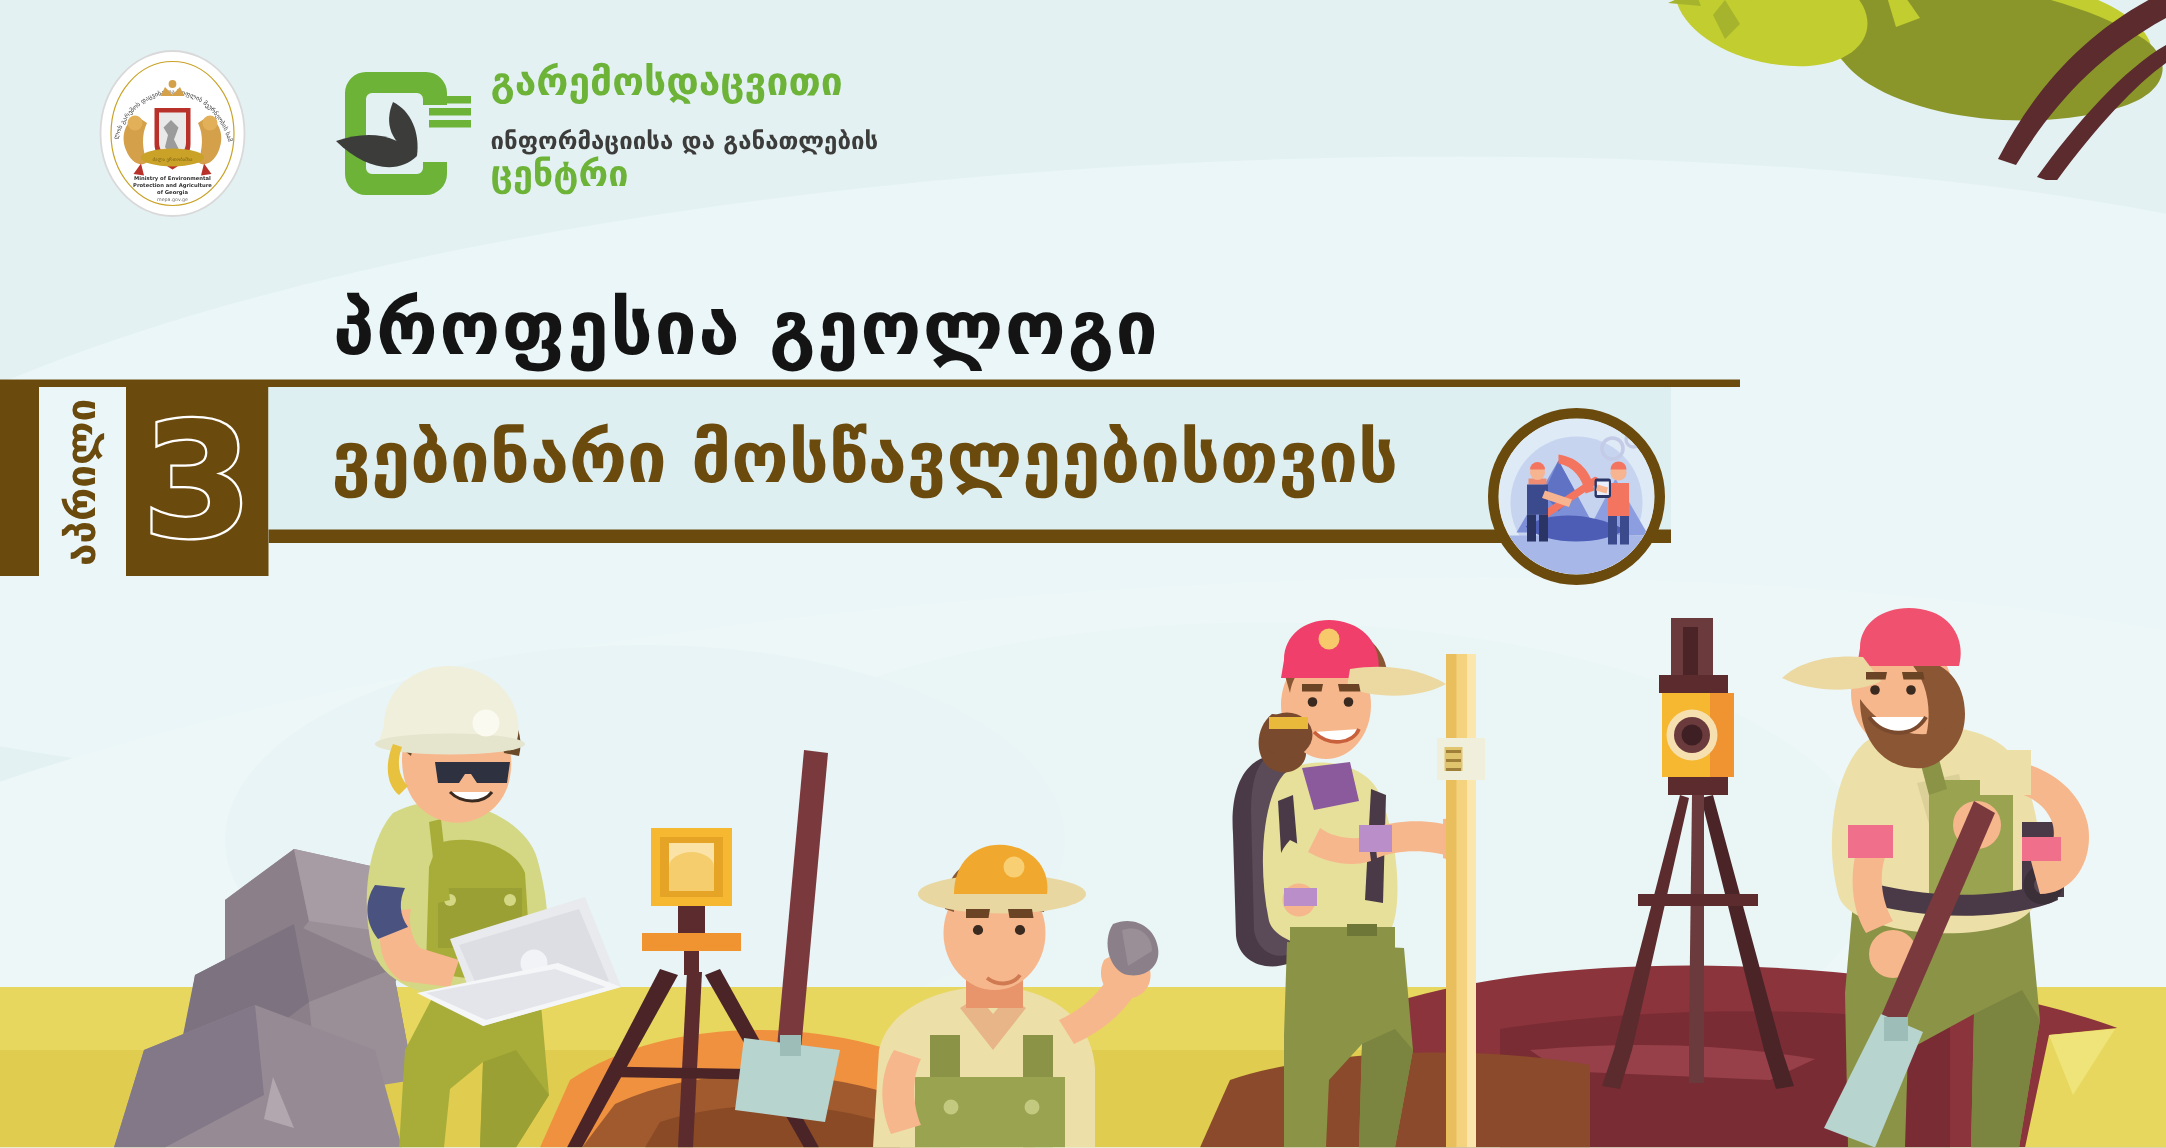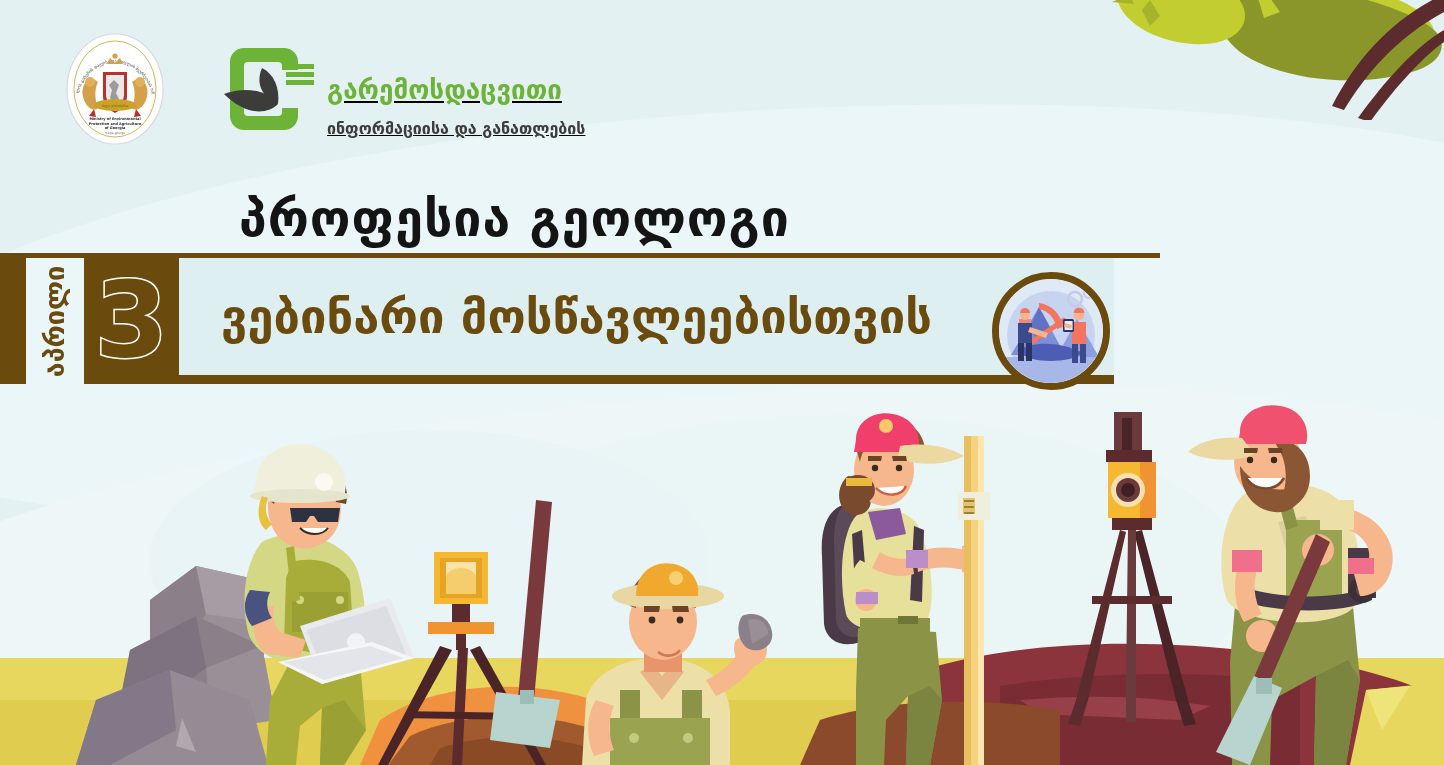--- a/index.html
+++ b/index.html
@@ -20,42 +20,42 @@
     background:#eaf5f6;border-radius:50%;}
   .bg-wave-d{position:absolute;left:150px;top:430px;width:560px;height:260px;
     background:#e8f4f5;border-radius:50%;}
 
   
   .foliage{position:absolute;right:0;top:-10px;width:430px;height:130px;}
 
   
   .logo-row{position:absolute;left:60px;top:32px;display:flex;align-items:center;gap:52px;}
   .emblem{width:110px;height:115px;position:relative;}
-  .gov-logo{display:flex;align-items:flex-end;gap:10px;text-decoration:underline;}
+  .gov-logo{display:flex;align-items:flex-start;gap:10px;}
   .gov-mark{width:95px;height:95px;position:relative;flex:0 0 auto;}
   .gov-text{display:flex;flex-direction:column;line-height:1.0;}
   .gov-t1{font-size:26px;font-weight:bold;color:#6cb338;letter-spacing:0px;}
   .gov-t2{font-size:16px;font-weight:bold;color:#3c3c3b;margin-top:18px;}
   .gov-t3{font-size:24px;font-weight:bold;color:#6cb338;margin-top:2px;}
 
   
-  .main-title{position:absolute;left:239px;top:190px;font-size:50px;font-weight:bold;
+  .main-title{position:absolute;left:222px;top:190px;font-size:50px;font-weight:bold;
     color:#141414;letter-spacing:1px;white-space:nowrap;}
 
   
   .rule{position:absolute;left:0;top:253px;width:1160px;height:5px;background:#6b4a0e;}
   .month-tab{position:absolute;left:0;top:258px;width:26px;height:126px;background:#6b4a0e;}
   .month-label{position:absolute;left:26px;top:258px;width:58px;height:126px;
     display:flex;align-items:center;justify-content:center;}
   .month-label span{transform:rotate(-90deg);white-space:nowrap;font-size:27px;font-weight:bold;color:#6b4a0e;}
   .num-box{position:absolute;left:84px;top:258px;width:95px;height:126px;background:#6b4a0e;
     display:flex;align-items:center;justify-content:center;}
   .num-box span{font-size:106px;font-weight:bold;line-height:1;color:#6b4a0e;
     -webkit-text-stroke:3px #ffffff;paint-order:stroke fill;}
-  .banner{position:absolute;left:179px;top:258px;width:935px;height:126px;
+  .banner{position:absolute;left:179px;top:258px;width:935px;height:104px;
     background:#deeff1;border-bottom:9px solid #6b4a0e;box-sizing:border-box;
     display:flex;align-items:center;}
   .banner-text{font-size:47px;font-weight:bold;color:#6b4a0e;margin-left:42px;white-space:nowrap;}
   .badge{position:absolute;left:992px;top:272px;width:118px;height:118px;border-radius:50%;
     border:7px solid #6b4a0e;background:#deeff1;overflow:hidden;box-sizing:border-box;}
 
   
   .scene{position:absolute;left:0;top:400px;width:1444px;height:365px;}
 </style>
 </head>
@@ -121,20 +121,21 @@
         <path d="M22 6 h40 a14 14 0 0 1 14 14 v8 h-16 v-4 a4 4 0 0 0 -4 -4 h-30 a4 4 0 0 0 -4 4 v46 a4 4 0 0 0 4 4 h30 a4 4 0 0 0 4 -4 v-4 h16 v8 a14 14 0 0 1 -14 14 h-40 a14 14 0 0 1 -14 -14 v-54 a14 14 0 0 1 14 -14 z" fill="#6cb338"></path>
         <rect x="64" y="22" width="28" height="5" fill="#6cb338"></rect>
         <rect x="64" y="30" width="28" height="5" fill="#6cb338"></rect>
         <rect x="64" y="38" width="28" height="5" fill="#6cb338"></rect>
         <path d="M2 52 C24 44 44 48 56 62 C44 74 22 72 2 52 Z" fill="#3c3c3b"></path>
         <path d="M56 62 C58 46 52 32 40 26 C34 40 38 54 56 62 Z" fill="#3c3c3b"></path>
       </svg>
       <div class="gov-text">
         <div class="gov-t1">გარემოსდაცვითი</div>
         <div class="gov-t2">ინფორმაციისა და განათლების</div>
+        <div class="gov-t3">ცენტრი</div>
       </div>
     </div>
   </div>
 
   <div class="main-title">პროფესია გეოლოგი</div>
 
   <div class="rule"></div>
   <div class="month-tab"></div>
   <div class="month-label">
     <span>აპრილი</span>

